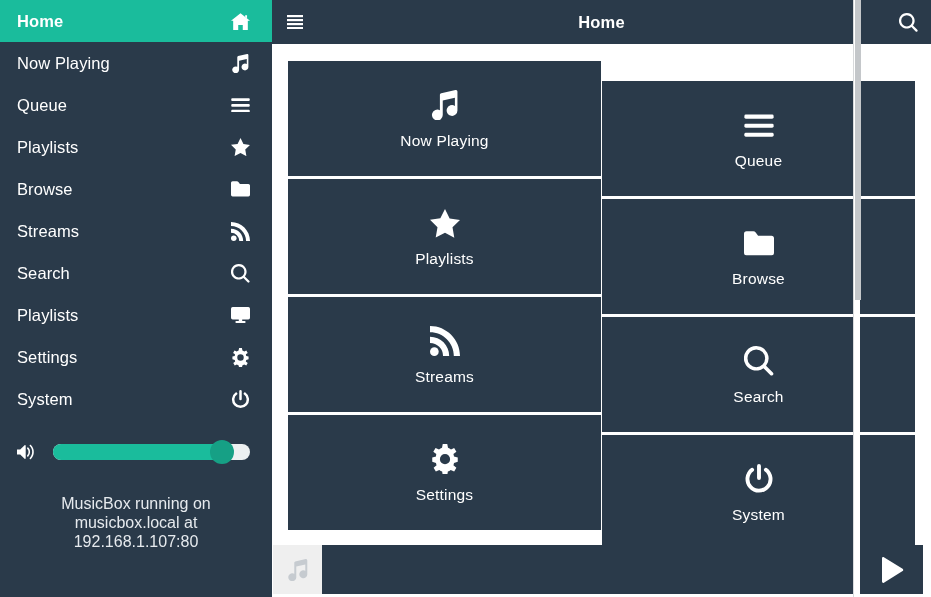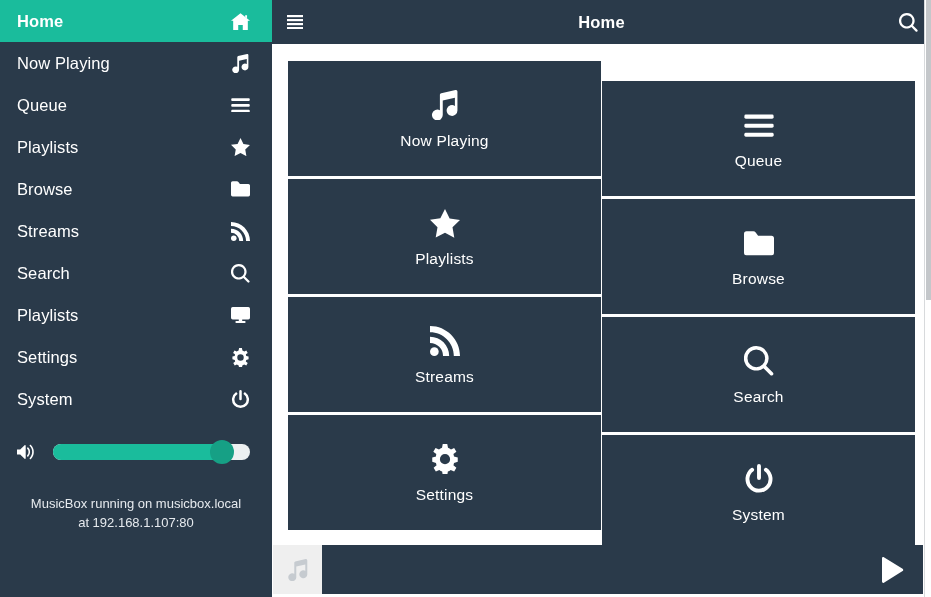--- a/index.html
+++ b/index.html
@@ -4,21 +4,21 @@
 <style>
   * { box-sizing: border-box; margin: 0; padding: 0; }
   html, body {
     width: 931px; height: 597px;
     font-family: "Liberation Sans", sans-serif;
     background: #ffffff;
     overflow: hidden;
   }
   #app {
     position: relative;
-    width: 931px; height: 597px;
+    width: 860px; height: 597px;
     background: #ffffff;
   }
 
   
   .sidebar {
     position: absolute;
     left: 0; top: 0;
     width: 272px; height: 597px;
     background: #2a3a4a;
     color: #ffffff;
@@ -90,21 +90,21 @@
     margin-left: -12px;
     margin-top: -12px;
     border-radius: 50%;
     background: #16a085;
     cursor: pointer;
   }
   .status-text {
     margin-top: 22px;
     padding: 0 26px;
     text-align: center;
-    font-size: 13px;
+    font-size: 16px;
     line-height: 19px;
     color: #e6eaee;
   }
 
   
   .topbar {
     position: absolute;
     left: 272px; top: 0;
     width: 659px; height: 44px;
     background: #2a3a4a;

